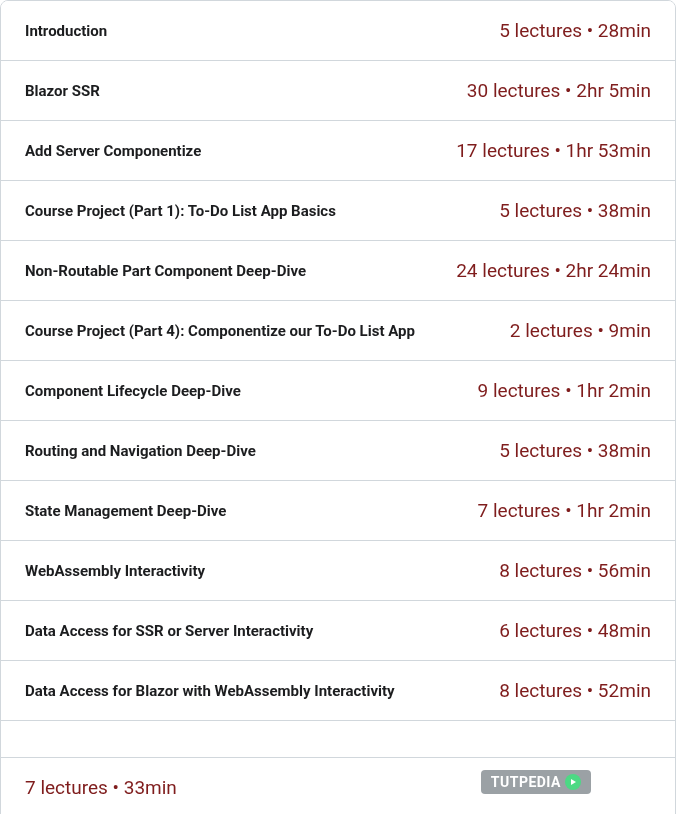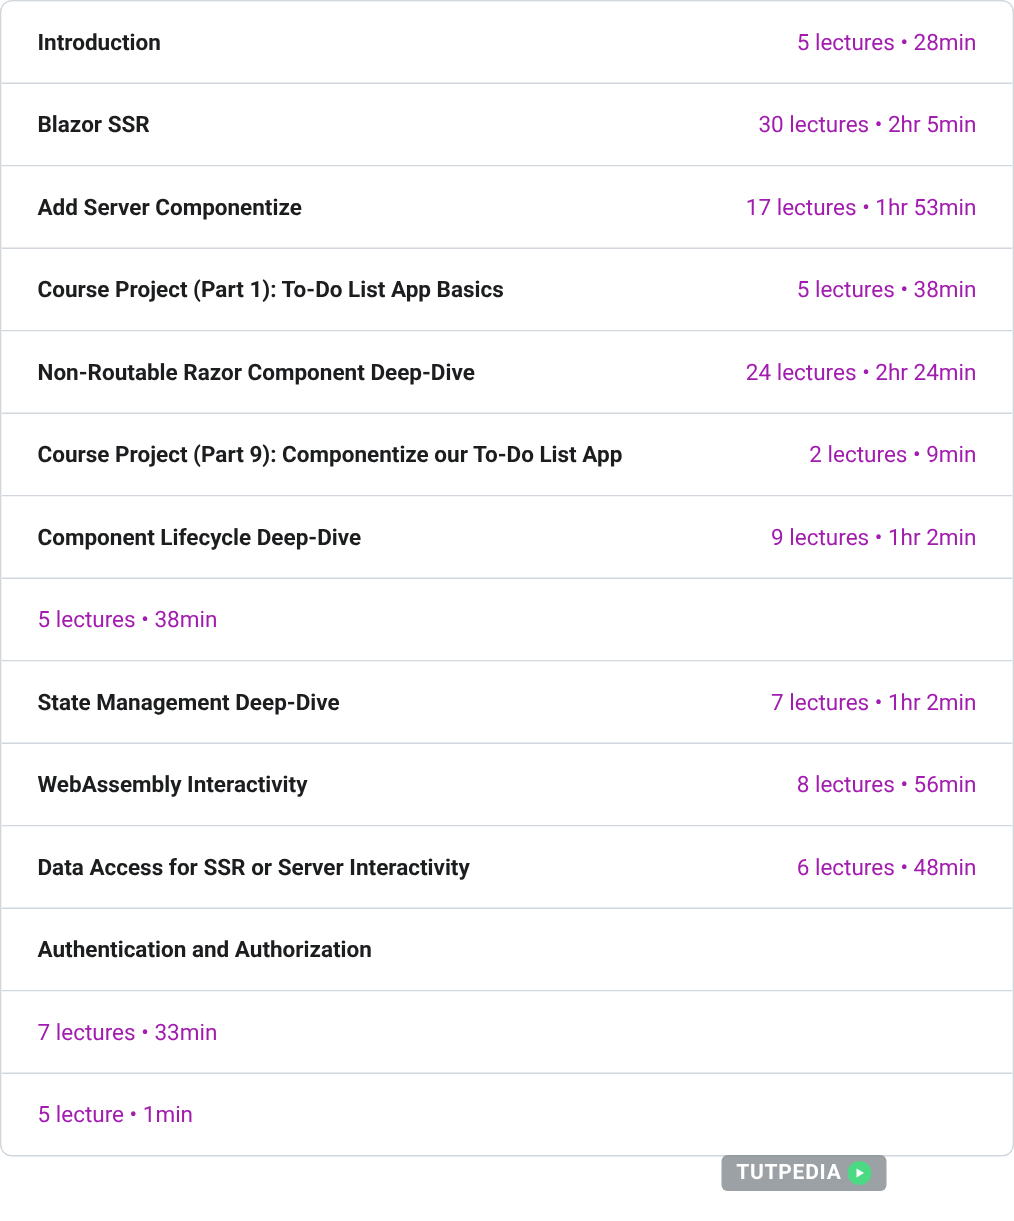--- a/index.html
+++ b/index.html
@@ -32,22 +32,22 @@
       border-bottom: none;
     }
     .section-title {
       font-size: 15px;
       font-weight: 700;
       color: #1c1d1f;
       flex: 1;
       padding-right: 16px;
     }
     .section-meta {
-      font-size: 15px;
-      color: #a21caf;
+      font-size: 19px;
+      color: #7f1d1d;
       white-space: nowrap;
     }
     .watermark {
       position: absolute;
       right: 20px;
       bottom: 20px;
       background: #8a9196;
       color: #fff;
       font-weight: 700;
       font-size: 14px;
@@ -97,48 +97,52 @@
     </div>
     <div class="section-row">
       <span class="section-title">Add Server Componentize</span>
       <span class="section-meta">17 lectures • 1hr 53min</span>
     </div>
     <div class="section-row">
       <span class="section-title">Course Project (Part 1): To-Do List App Basics</span>
       <span class="section-meta">5 lectures • 38min</span>
     </div>
     <div class="section-row">
-      <span class="section-title">Non-Routable Razor Component Deep-Dive</span>
+      <span class="section-title">Non-Routable Part Component Deep-Dive</span>
       <span class="section-meta">24 lectures • 2hr 24min</span>
     </div>
     <div class="section-row">
-      <span class="section-title">Course Project (Part 9): Componentize our To-Do List App</span>
+      <span class="section-title">Course Project (Part 4): Componentize our To-Do List App</span>
       <span class="section-meta">2 lectures • 9min</span>
     </div>
     <div class="section-row">
       <span class="section-title">Component Lifecycle Deep-Dive</span>
       <span class="section-meta">9 lectures • 1hr 2min</span>
     </div>
     <div class="section-row">
+      <span class="section-title">Routing and Navigation Deep-Dive</span>
       <span class="section-meta">5 lectures • 38min</span>
     </div>
     <div class="section-row">
       <span class="section-title">State Management Deep-Dive</span>
       <span class="section-meta">7 lectures • 1hr 2min</span>
     </div>
     <div class="section-row">
       <span class="section-title">WebAssembly Interactivity</span>
       <span class="section-meta">8 lectures • 56min</span>
     </div>
     <div class="section-row">
       <span class="section-title">Data Access for SSR or Server Interactivity</span>
       <span class="section-meta">6 lectures • 48min</span>
     </div>
     <div class="section-row">
-      <span class="section-title">Authentication and Authorization</span>
+      <span class="section-title">Data Access for Blazor with WebAssembly Interactivity</span>
+      <span class="section-meta">8 lectures • 52min</span>
+    </div>
+    <div class="section-row">
     </div>
     <div class="section-row">
       <span class="section-meta">7 lectures • 33min</span>
     </div>
     <div class="section-row">
       <span class="section-meta">5 lecture • 1min</span>
     </div>
   </div>
 
   <div class="watermark">

